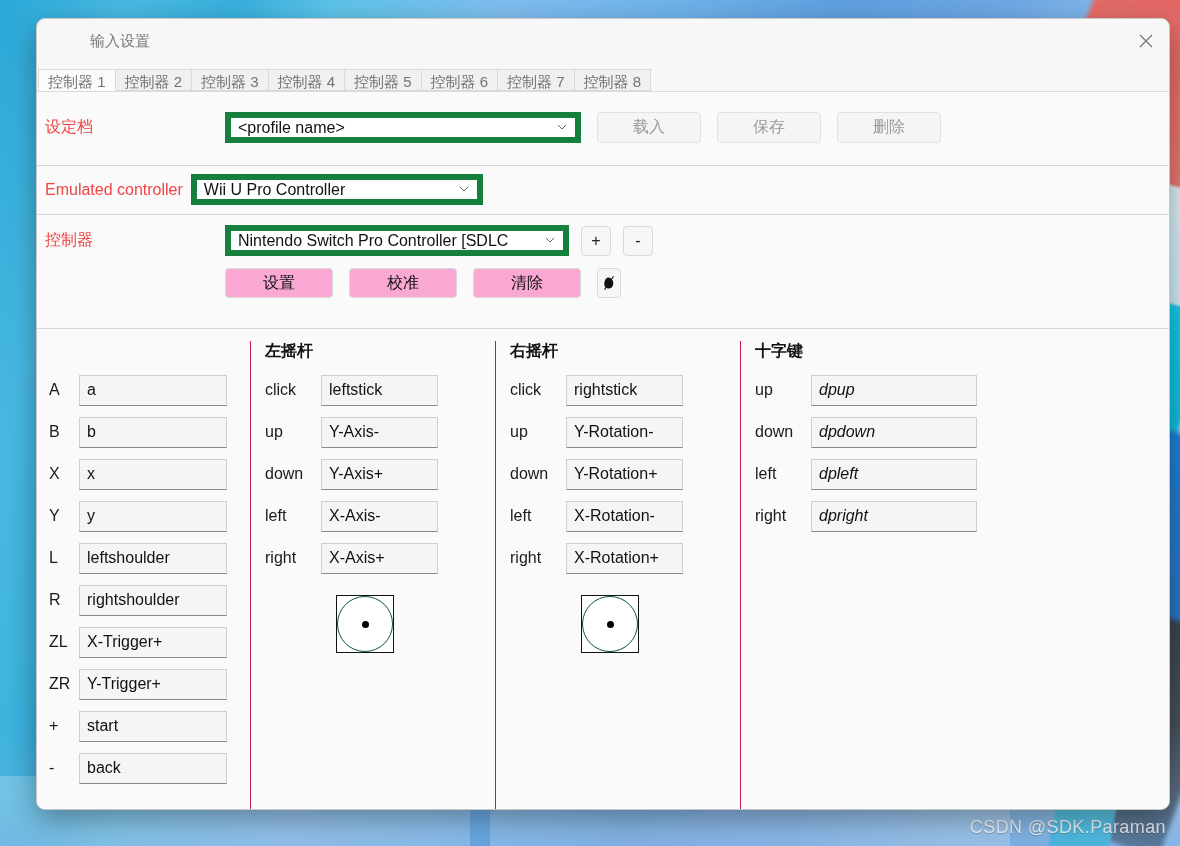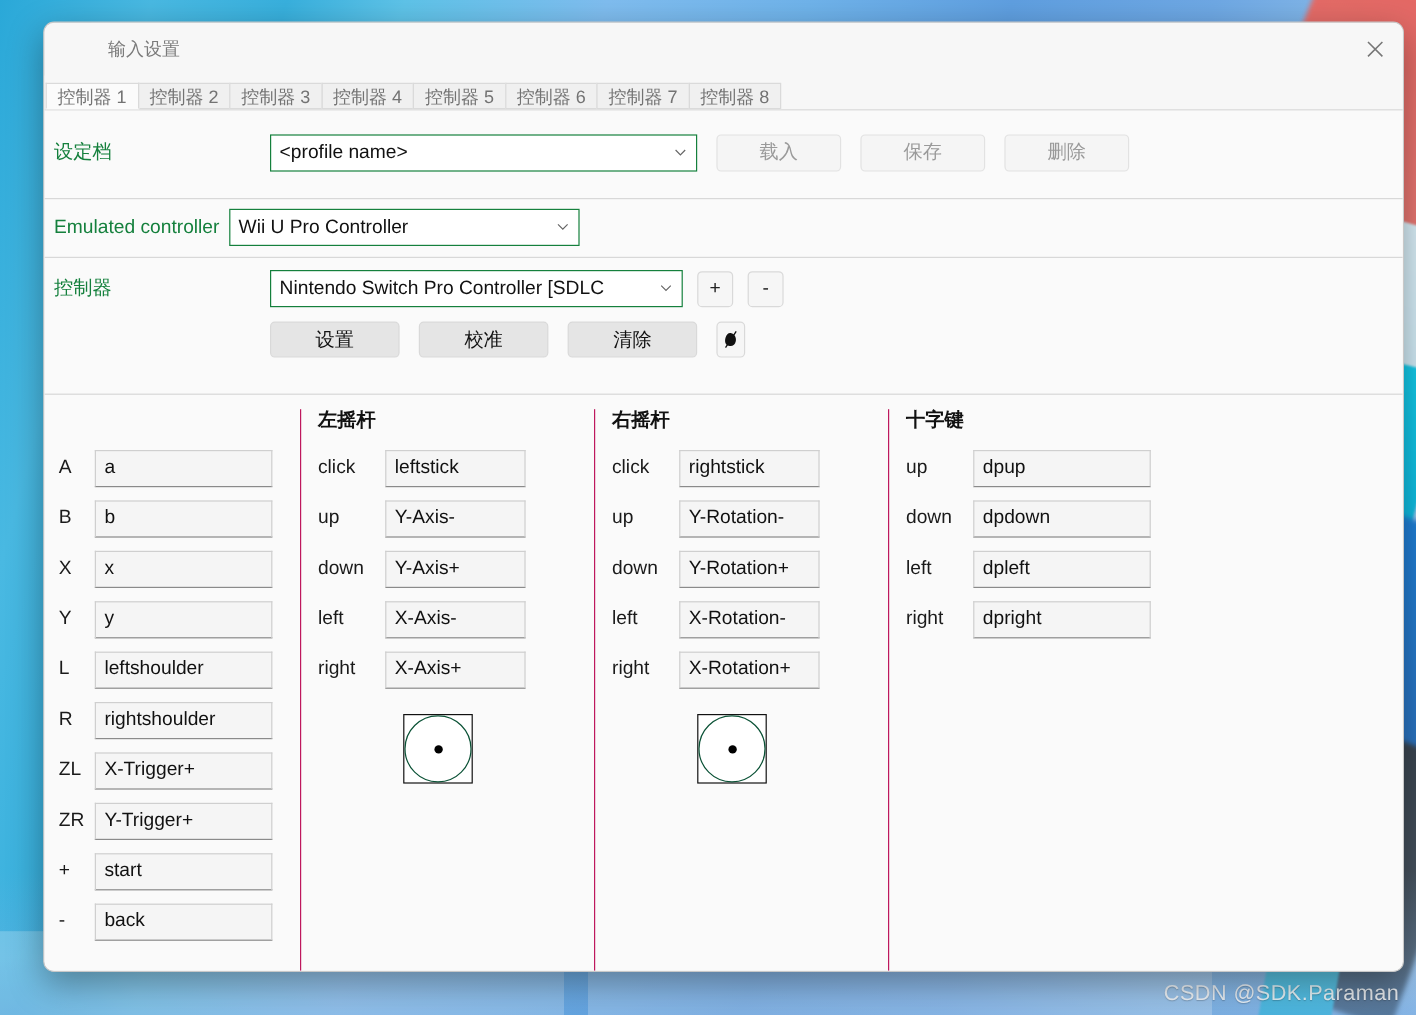--- a/index.html
+++ b/index.html
@@ -111,31 +111,31 @@
     display: flex; flex-direction: column;
   }
   .section {
     border-bottom: 1px solid #d8d8d8;
   }
   .row {
     display: flex;
     align-items: center;
   }
   .lbl {
-    font-size: 16px; color: #15803d;
+    font-size: 16px; color: #ef4444;
   }
 
   .profile-section { padding: 20px 0 22px 0; }
   .profile-label { width: 188px; padding-left: 8px; box-sizing: border-box; }
 
   .combo {
     position: relative;
     height: 31px;
     background: #ffffff;
-    border: 1px solid #15803d;
+    border: 6px solid #15803d;
     box-sizing: border-box;
     display: flex; align-items: center;
     padding: 0 26px 0 7px;
     font-size: 16px; color: #111;
     white-space: nowrap; overflow: hidden;
   }
   .combo .chev {
     position: absolute; right: 8px; top: 50%;
     transform: translateY(-60%);
     width: 10px; height: 10px;
@@ -169,21 +169,21 @@
     border: 1px solid #d9d9d9;
     border-radius: 4px;
     display: flex; align-items: center; justify-content: center;
     font-size: 16px; color: #222;
     margin-left: 12px;
     box-sizing: border-box;
   }
   .ctrl-btn-row { margin-top: 12px; padding-left: 188px; display: flex; }
   .wide-btn {
     width: 108px; height: 30px;
-    background: #e5e5e5;
+    background: #f9a8d4;
     border: 1px solid #d9d9d9;
     border-radius: 4px;
     display: flex; align-items: center; justify-content: center;
     font-size: 16px; color: #111;
     margin-right: 16px;
     box-sizing: border-box;
   }
   .icon-btn {
     width: 24px; height: 30px;
     background: #f6f6f6;
@@ -228,21 +228,21 @@
     border: 1px solid #cfcfcf;
     border-bottom-color: #8a8a8a;
     box-sizing: border-box;
     display: flex; align-items: center;
     padding-left: 7px;
     font-size: 16px; color: #111;
     white-space: nowrap; overflow: hidden;
   }
   .w-btnval   { width: 148px; }
   .w-stickval { width: 117px; }
-  .w-dpadval  { width: 148px; }
+  .w-dpadval  { width: 166px; font-style: italic; }
 
   .stick-vis-wrap { display: flex; justify-content: center; padding-top: 16px; padding-right: 30px;}
   .stick-vis {
     width: 58px; height: 58px;
     border: 1px solid #111;
     background: #fff;
     position: relative;
     box-sizing: border-box;
   }
   .stick-vis .circ {

